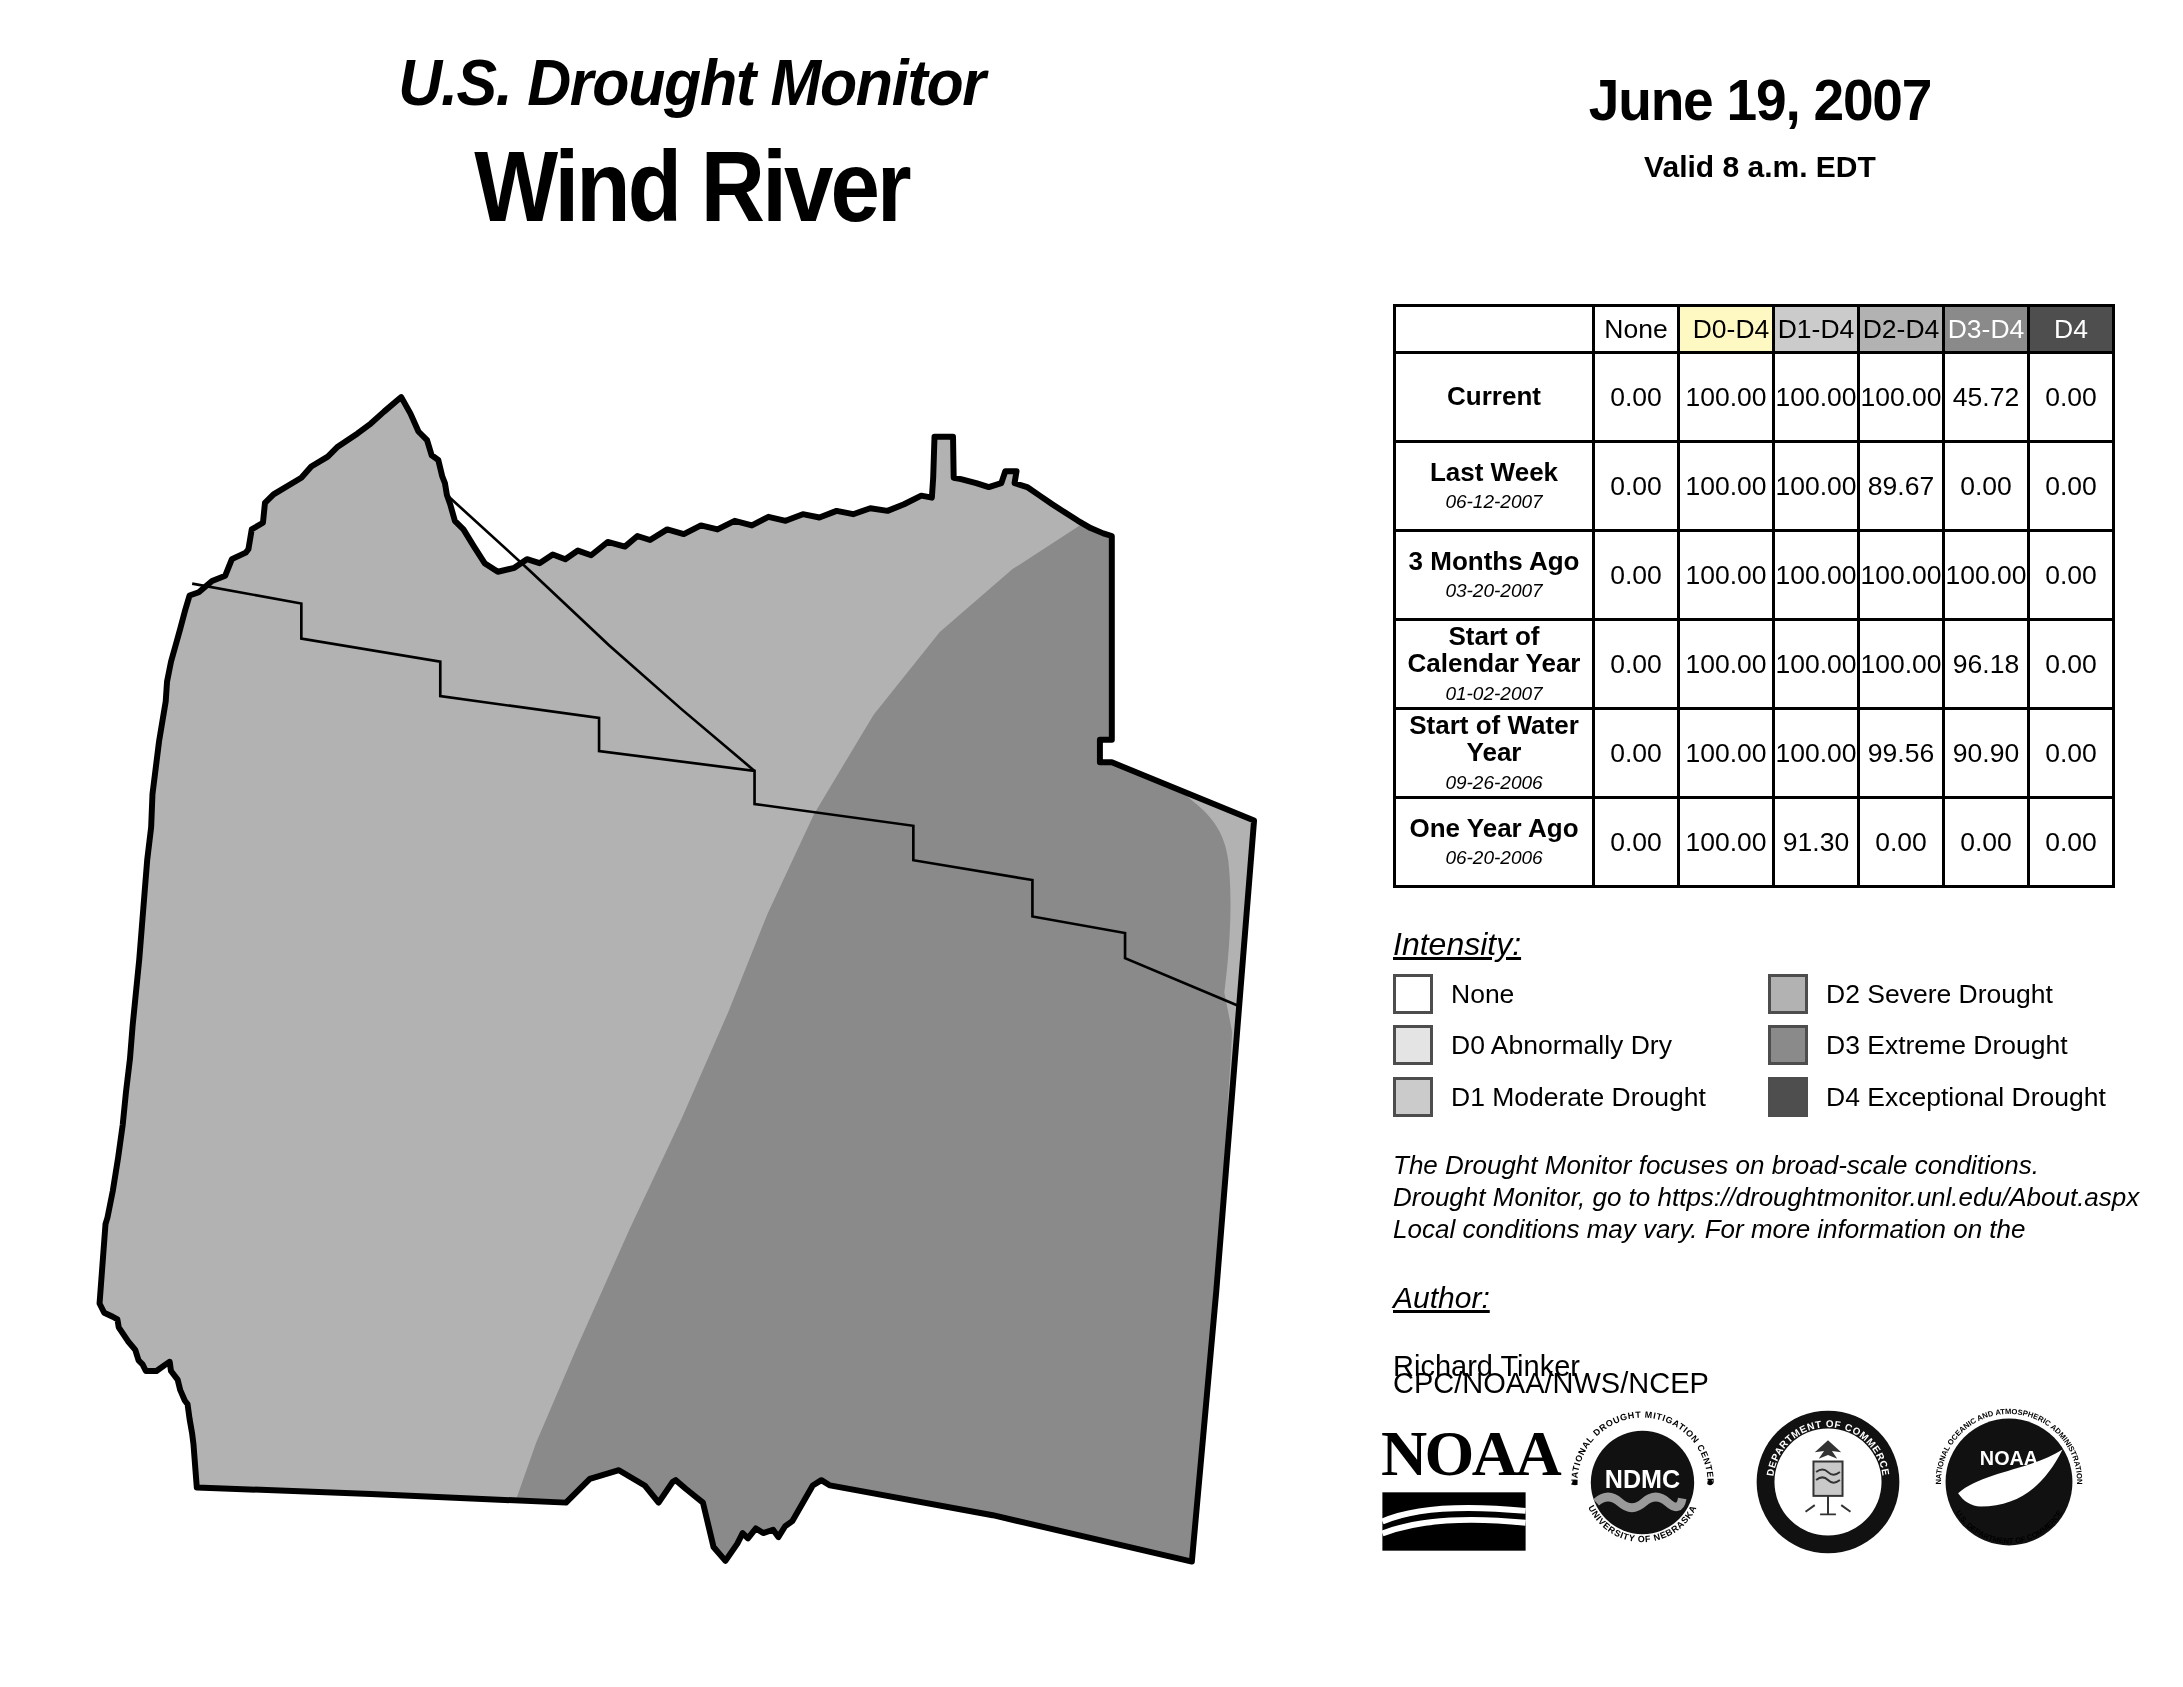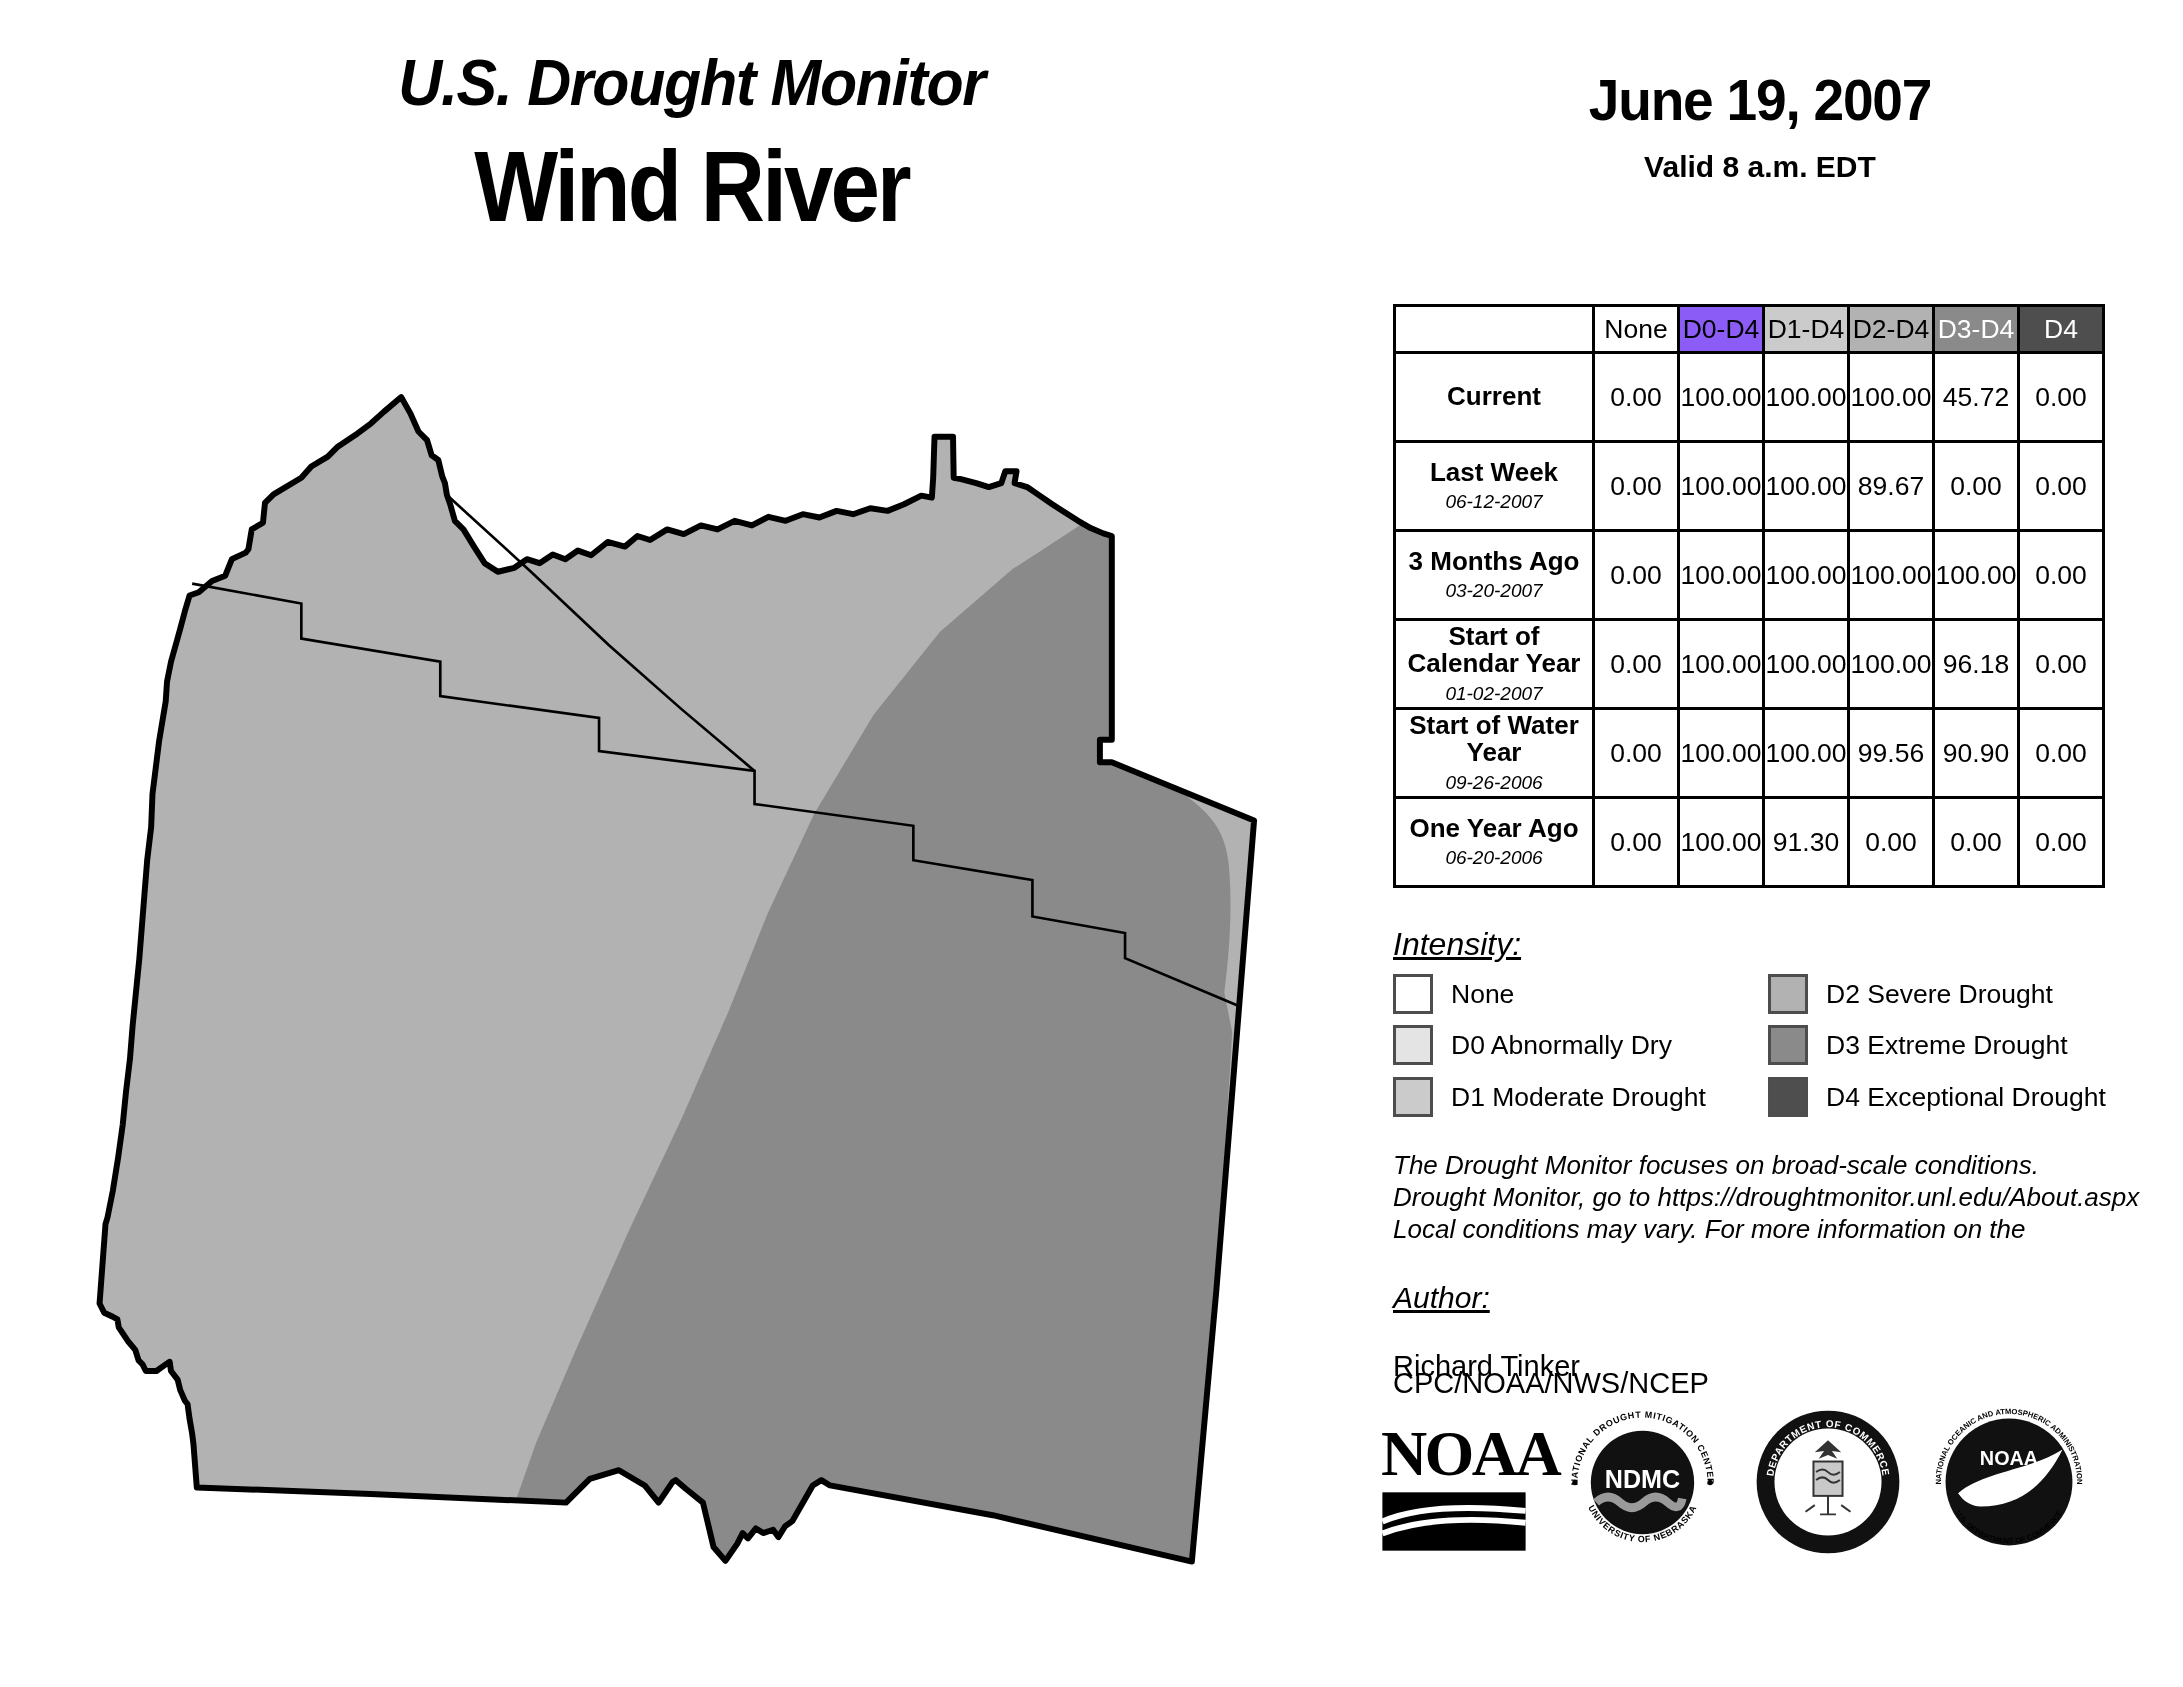--- a/index.html
+++ b/index.html
@@ -80,21 +80,21 @@
     <div class="d1">June 19, 2007</div>
     <div class="d3">Valid 8 a.m. EDT</div>
   </div>
 
 
   <table class="cond">
     <tbody>
         <tr class="hdr">
       <td class="blank rowlab"></td>
       <td class="val" style="background-color: rgb(255, 255, 255);">None</td>
-      <td class="val" style="background-color: #8b5cf6;">D0-D4</td>
+      <td class="val" style="background-color: #fef9c3; padding-left: 10px;">D0-D4</td>
       <td class="val" style="background-color: rgb(203, 203, 203);">D1-D4</td>
       <td class="val" style="background-color: rgb(178, 178, 178);">D2-D4</td>
       <td class="val hdr-d3" style="background-color: rgb(138, 138, 138);">D3-D4</td>
       <td class="val hdr-d4" style="background-color: rgb(78, 78, 78);">D4</td>
     </tr>
     <tr class="body">
       <td class="rowlab">
             <div class="rl">Current</div>
           </td>
       <td class="val">0.00</td>

